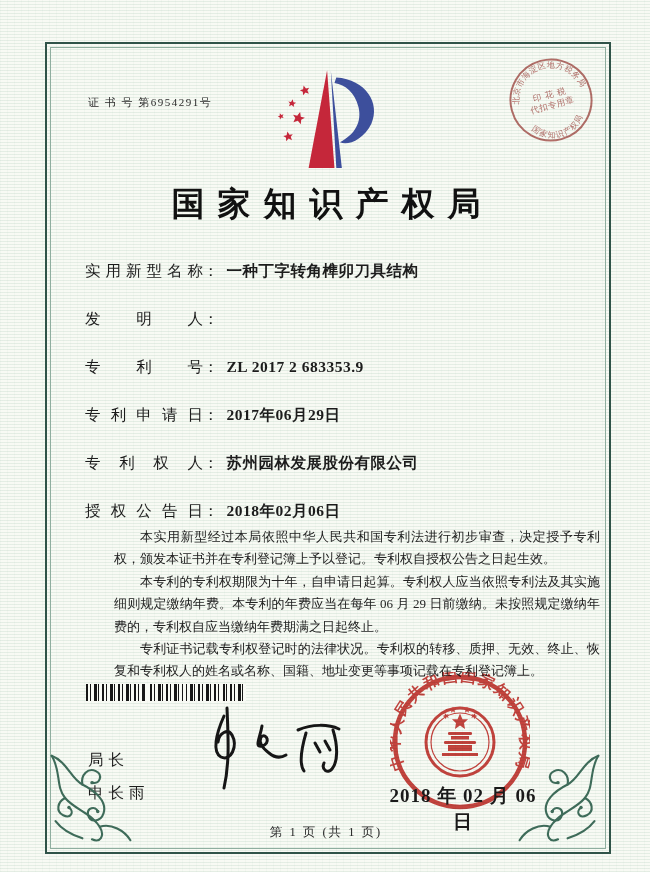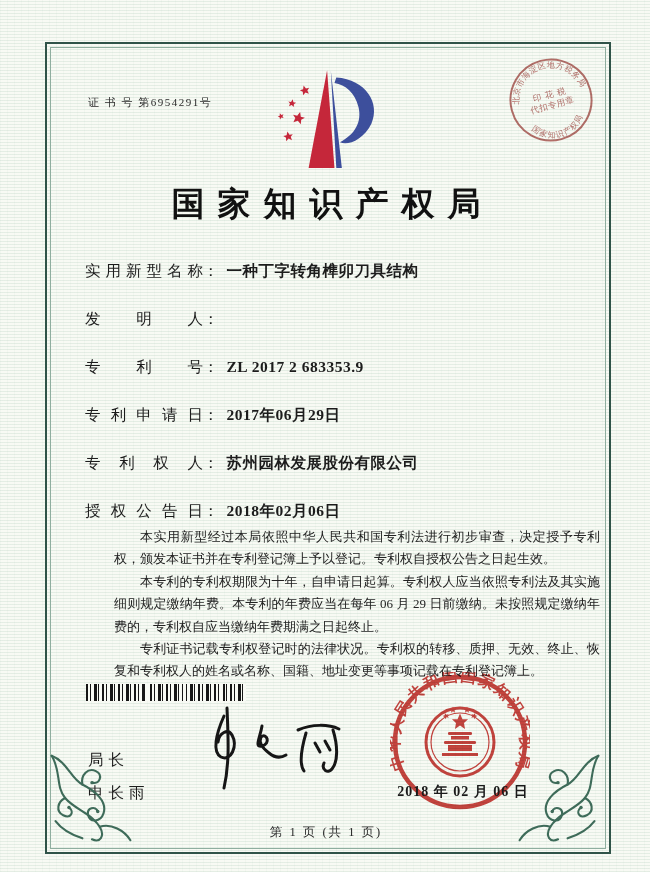--- a/index.html
+++ b/index.html
@@ -34,21 +34,21 @@
   .paras p{margin:0;text-indent:2em;}
   .barcode{position:absolute;left:86px;top:684px;width:160px;height:17px;
     background:
      repeating-linear-gradient(90deg, transparent 0 21px, #f8faf4 21px 23px, transparent 23px 38px),
      repeating-linear-gradient(90deg,#161616 0 2px,#f8faf4 2px 4px,#161616 4px 5px,#f8faf4 5px 8px,#161616 8px 11px,#f8faf4 11px 12px,#161616 12px 13px,#f8faf4 13px 16px);}
   .sig-block{position:absolute;left:88px;top:750px;font-size:15.5px;letter-spacing:5px;color:#1c1c1c;}
   .sig-block div{margin-bottom:12px;}
   .signature{position:absolute;left:188px;top:700px;width:165px;height:96px;}
   .seal{position:absolute;left:390px;top:672px;width:140px;height:140px;opacity:.9;mix-blend-mode:multiply;z-index:4;}
   .seal-date{position:absolute;left:388px;top:783px;width:150px;text-align:center;z-index:5;
-    font-size:14px;letter-spacing:1px;color:#1a1a1a;font-weight:600;}
+    font-size:19px;letter-spacing:1px;color:#1a1a1a;font-weight:600;}
   .ornament{position:absolute;width:96px;height:100px;z-index:2;}
   .orn-bl{left:44px;top:748px;}
   .orn-br{left:510px;top:748px;transform:scaleX(-1);}
   .footer{position:absolute;left:45px;width:562px;top:824px;text-align:center;
     font-size:12.5px;letter-spacing:2px;color:#2a2a2a;}
   svg text{font-family:"Liberation Serif","DejaVu Serif",serif;}
 </style>
 </head>
 <body>
 

